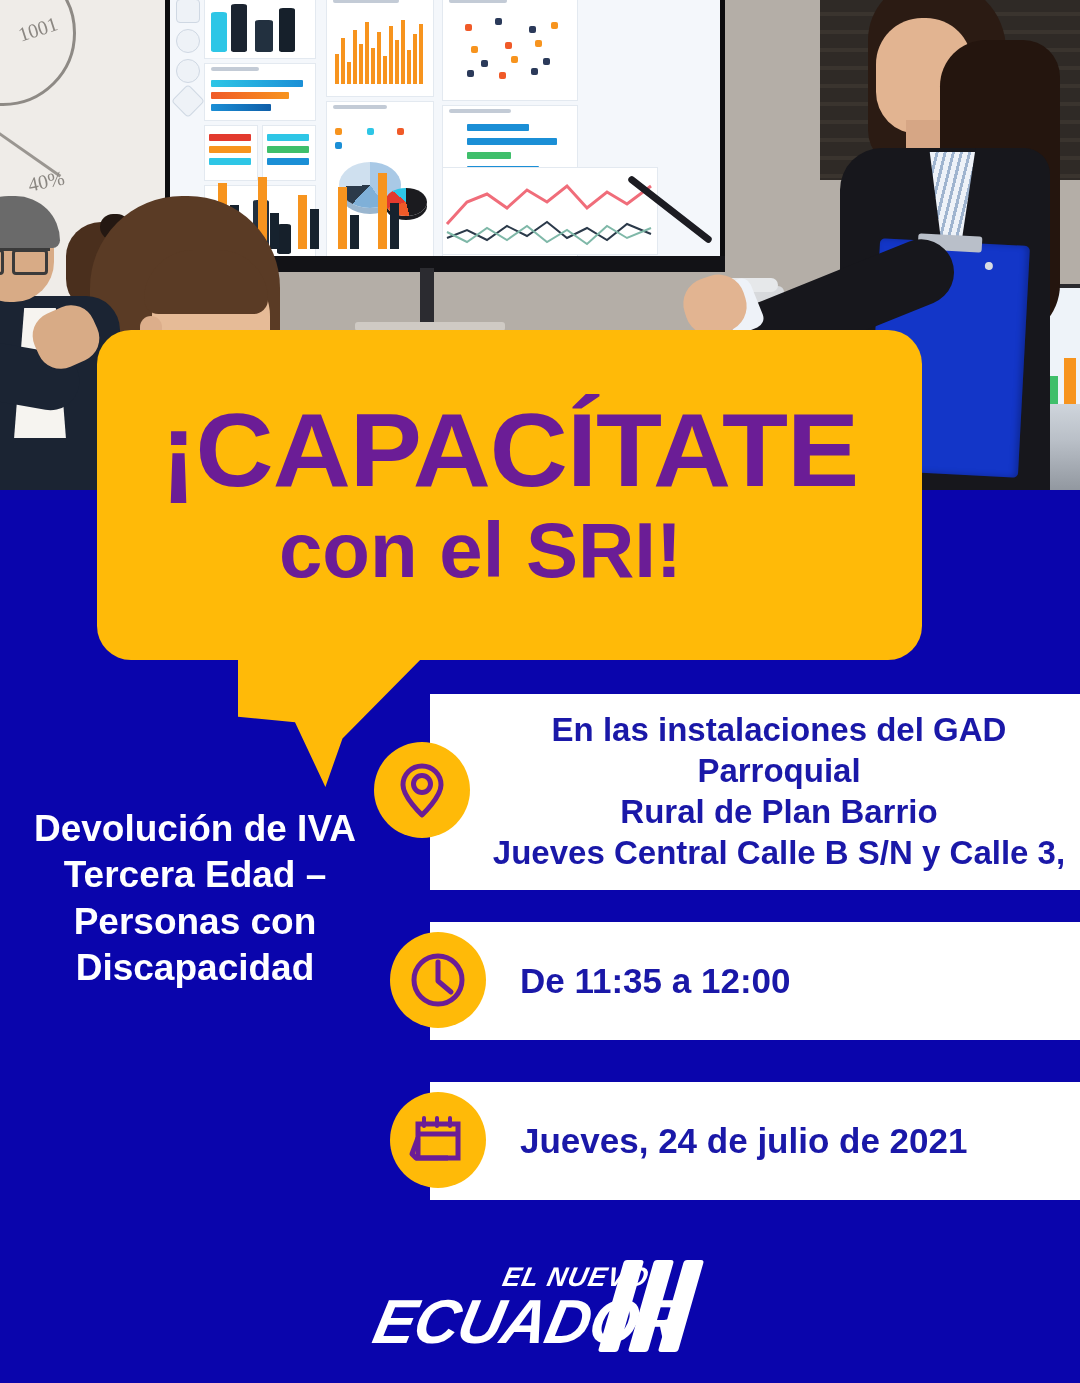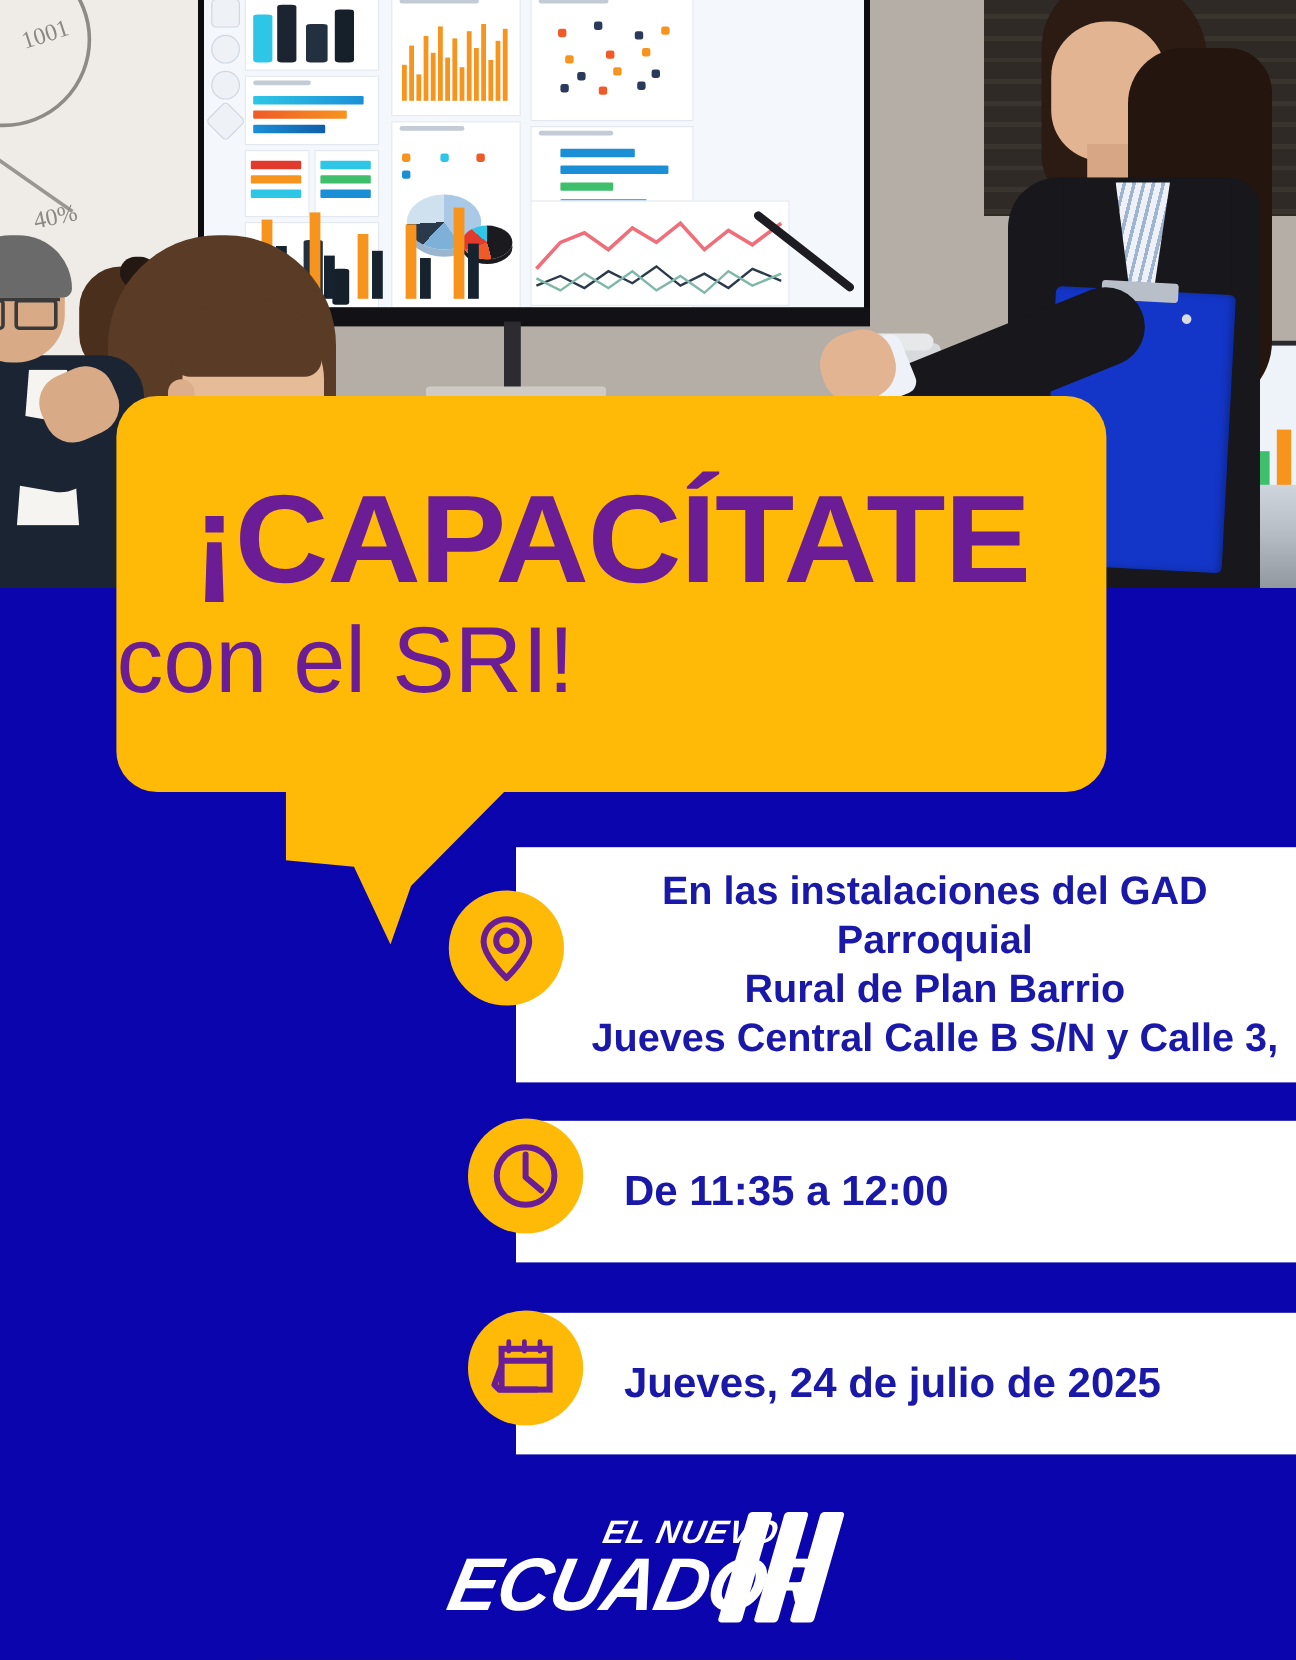--- a/index.html
+++ b/index.html
@@ -118,35 +118,35 @@
     position:absolute;left:238px;top:652px;width:190px;height:135px;
     background:#FFBA08;z-index:5;
     clip-path:polygon(0 0, 100% 0, 55% 64%, 46% 100%, 30% 52%, 0 48%);
   }
   .headline{
     font-size:104px;font-weight:bold;color:#6B1D96;letter-spacing:-1px;
     line-height:.96;margin:0;text-align:center;
     transform:scaleX(1.04);
   }
   .subhead{
-    font-size:78px;font-weight:normal;color:#6B1D96;line-height:1;
-    margin:10px 0 0 0;text-align:left;width:100%;padding-right:58px;box-sizing:border-box;
+    font-size:78px;font-weight:bold;color:#6B1D96;line-height:1;
+    margin:10px 0 0 0;text-align:center;width:100%;padding-right:58px;box-sizing:border-box;
   }
 
   
   .topic{
     position:absolute;left:10px;top:806px;width:370px;
     color:#fff;font-size:37px;font-weight:bold;line-height:1.25;
     text-align:center;z-index:7;
   }
 
   
   .card{
     position:absolute;background:#fff;z-index:4;
-    display:flex;align-items:center;margin-top:12px;
+    display:flex;align-items:center;
   }
   .card-addr{left:430px;top:694px;width:650px;height:196px;}
   .card-time{left:430px;top:922px;width:650px;height:118px;}
   .card-date{left:430px;top:1082px;width:650px;height:118px;}
 
   .card-txt{
     color:#1A18A8;font-weight:bold;font-family:"Liberation Sans",sans-serif;
   }
   .addr-txt{font-size:33px;line-height:1.24;text-align:center;width:100%;padding:0 8px 0 56px;box-sizing:border-box;}
   .row-txt{font-size:35px;padding-left:90px;}
@@ -387,20 +387,21 @@
 
   <div class="bluebg"></div>
 
   <div class="bub-tail"></div>
 
   <div class="bubble">
     <div class="headline">¡CAPACÍTATE</div>
     <div class="subhead">con el SRI!</div>
   </div>
 
+  <div class="topic">Devolución de IVA Tercera Edad – Personas con Discapacidad</div>
 
   <div class="card card-addr">
     <div class="card-txt addr-txt">
       <div>En las instalaciones del GAD Parroquial</div>
       <div>Rural de Plan Barrio</div>
       <div>Jueves Central Calle B S/N y Calle 3,</div>
     </div>
   </div>
   <div class="ic-badge ic-addr">
     <svg width="62" height="62" viewBox="0 0 62 62" aria-hidden="true">
@@ -413,21 +414,21 @@
     <div class="card-txt row-txt">De 11:35 a 12:00</div>
   </div>
   <div class="ic-badge ic-time">
     <svg width="64" height="64" viewBox="0 0 64 64" aria-hidden="true">
       <circle cx="32" cy="32" r="24" fill="none" stroke="#6B1D96" stroke-width="5"></circle>
       <path d="M32 14 L32 33 L45 44" fill="none" stroke="#6B1D96" stroke-width="5" stroke-linecap="round" stroke-linejoin="round"></path>
     </svg>
   </div>
 
   <div class="card card-date">
-    <div class="card-txt row-txt">Jueves, 24 de julio de 2025</div>
+    <div class="card-txt row-txt">Jueves, 24 de julio de 2021</div>
   </div>
   <div class="ic-badge ic-date">
     <svg width="64" height="64" viewBox="0 0 64 64" aria-hidden="true">
       <path d="M18 10 L18 18 M31 10 L31 18 M44 10 L44 18" stroke="#6B1D96" stroke-width="4" stroke-linecap="round"></path>
       <rect x="12" y="16" width="40" height="34" fill="none" stroke="#6B1D96" stroke-width="5"></rect>
       <path d="M12 26 L52 26" stroke="#6B1D96" stroke-width="5"></path>
       <path d="M12 30 L6 46 L10 50 L42 50" fill="none" stroke="#6B1D96" stroke-width="5" stroke-linejoin="round"></path>
     </svg>
   </div>
 

